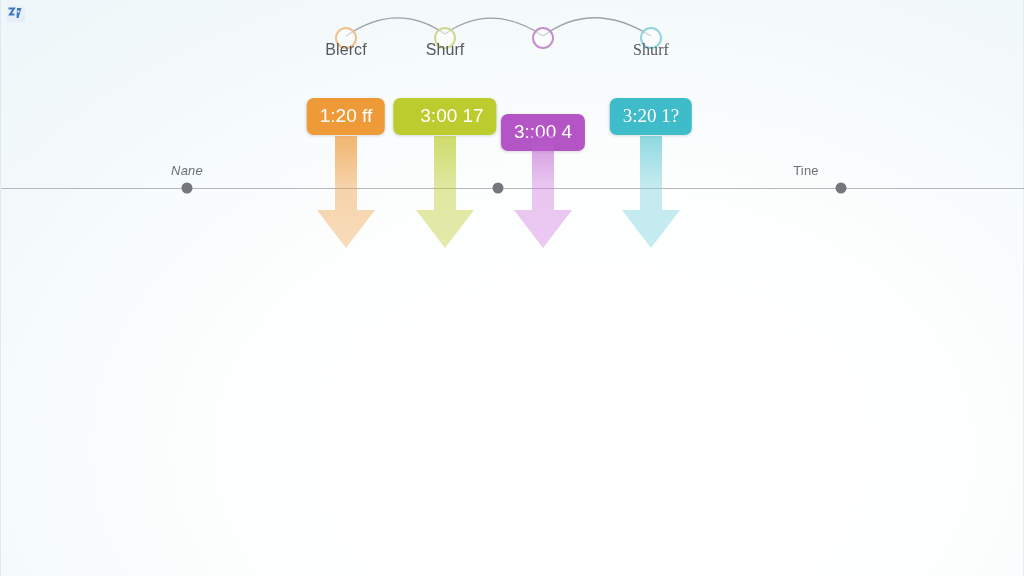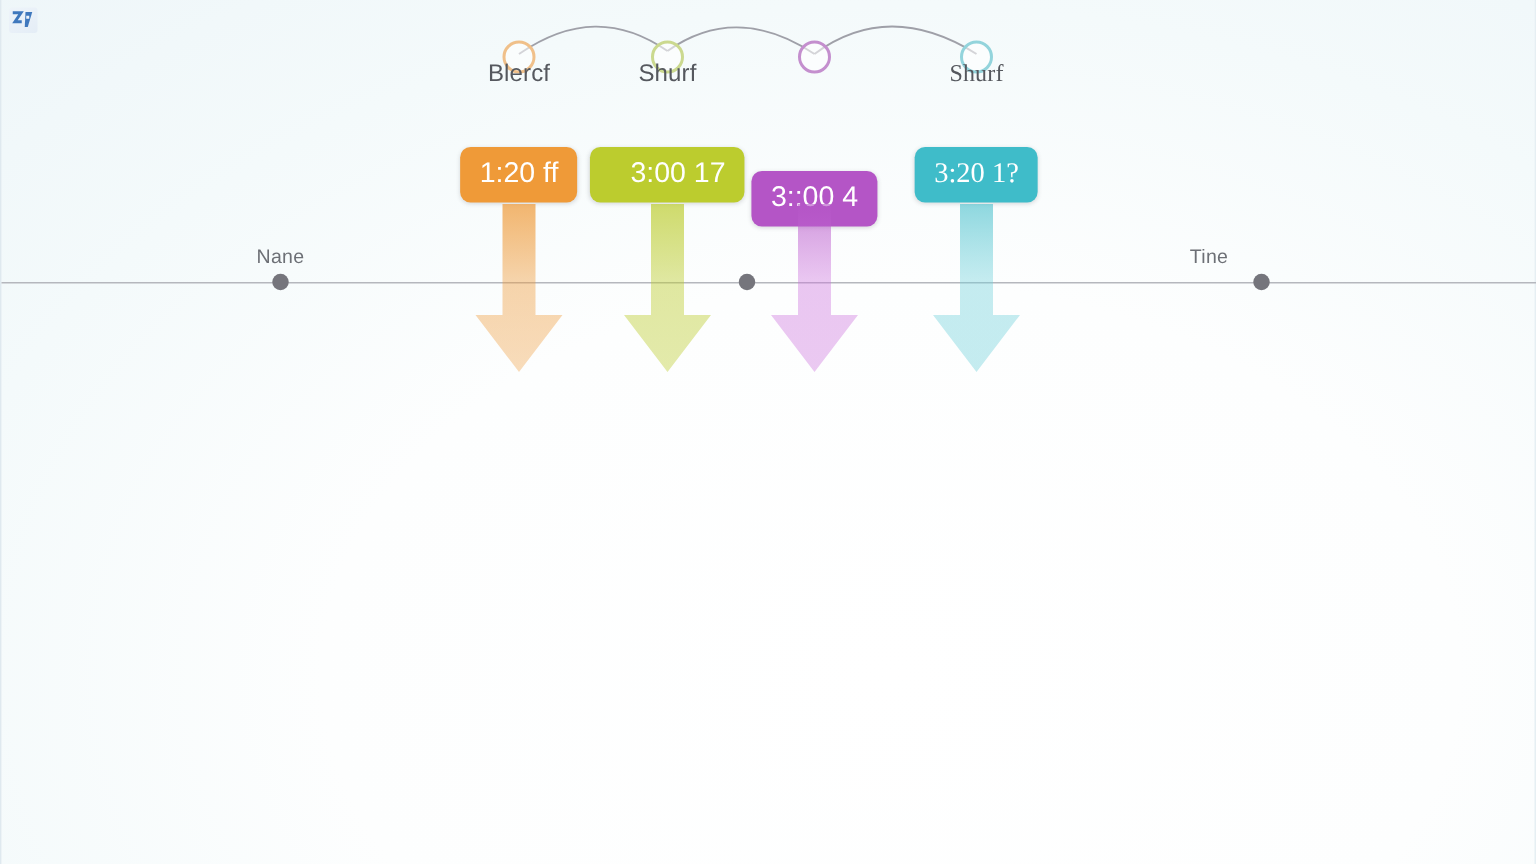--- a/index.html
+++ b/index.html
@@ -151,21 +151,21 @@
 
   <svg id="arcs" viewBox="0 0 1024 120">
     <path id="arc-0" d="M 345 36 C 380 12, 412 12, 444 34" stroke="#8f8f99" stroke-width="1.3" fill="none" opacity="0.85"></path>
     <path id="arc-1" d="M 444 34 C 478 10, 512 16, 542 36" stroke="#8f8f99" stroke-width="1.3" fill="none" opacity="0.85"></path>
     <path id="arc-2" d="M 542 36 C 580 8, 618 16, 650 36" stroke="#8f8f99" stroke-width="1.3" fill="none" opacity="0.85"></path>
   </svg>
 
   <div id="axis-line" style="background: rgb(181, 183, 189);"></div>
 
   <div class="axis-dot" id="axis-dot-start" style="left: 186px; top: 188px; background: rgb(117, 117, 124);"></div>
-  <div class="axis-label" id="axis-label-start" style="left: 186px; top: 163px;">Nane</div>
+  <div class="axis-label" id="axis-label-start" style="left: 186px; top: 163px; font-style: italic;">Nane</div>
 
   <div class="axis-dot" id="axis-dot-middle" style="left: 497px; top: 188px; background: rgb(117, 117, 124);"></div>
 
   <div class="axis-dot" id="axis-dot-end" style="left: 840px; top: 188px; background: rgb(117, 117, 124);"></div>
   <div class="axis-label" id="axis-label-end" style="left: 805px; top: 163px;">Tine</div>
 
   <div class="milestone" id="ms-0" style="left: 345px;">
     <div class="ring" style="border-color: rgb(240, 192, 138);"></div>
     <div class="ms-label">Blercf</div>
     <div class="badge" style="background: rgb(239, 154, 56);">1:20 ff</div>

